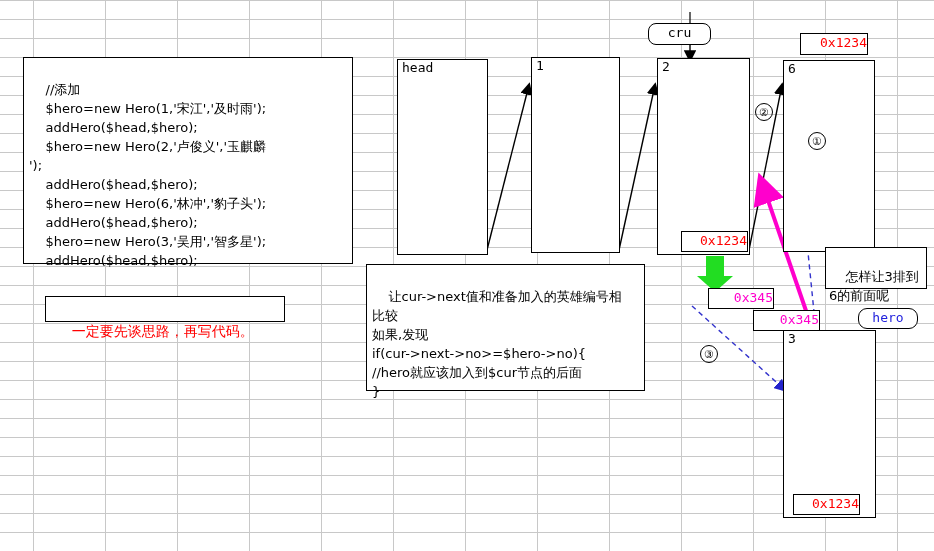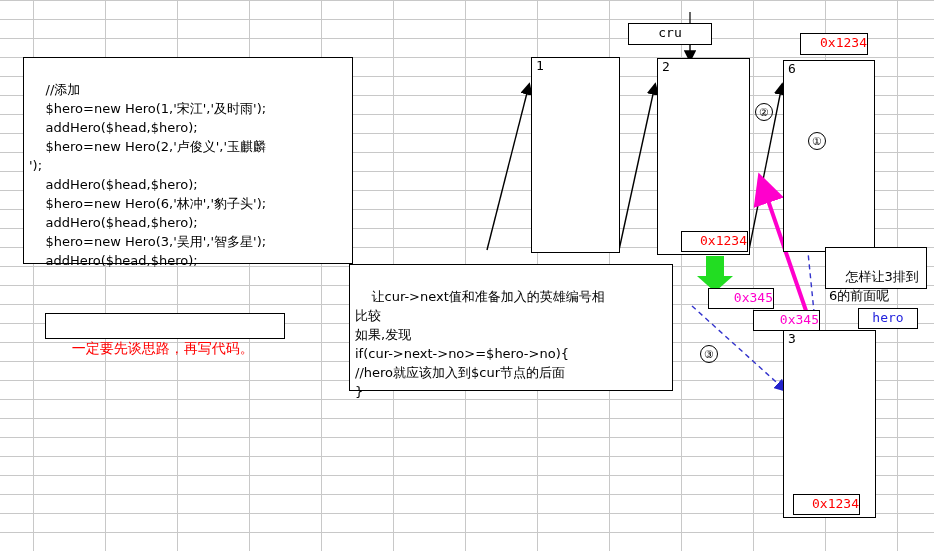--- a/index.html
+++ b/index.html
@@ -24,21 +24,21 @@
   .addr{
     position:absolute;background:#ffffff;border:1px solid #000000;
     color:#ff0000;font-size:13px;line-height:18px;text-align:right;
     box-sizing:border-box;
   }
   .addr-m{color:#ff00cc;margin-left:20px;}
   .tag{
     position:absolute;background:#ffffff;border:1px solid #000000;
     font-size:13px;line-height:18px;text-align:center;box-sizing:border-box;color:#000;
   }
-  .tag-blue{color:#2222dd;}
+  .tag-blue{color:#2222dd;border-radius:9px;}
   .codebox{
     position:absolute;background:#ffffff;border:1px solid #000000;
     box-sizing:border-box;padding:3px 5px;
     font-size:13px;line-height:19px;color:#000000;white-space:pre;
   }
   .redbox{
     position:absolute;background:#ffffff;border:1px solid #000000;
     box-sizing:border-box;color:#ff0000;font-size:14px;line-height:22px;
     padding:1px 8px;white-space:pre;
   }
@@ -96,34 +96,37 @@
     addHero($head,$hero);
     $hero=new Hero(2,'卢俊义','玉麒麟
 ');
     addHero($head,$hero);
     $hero=new Hero(6,'林冲','豹子头');
     addHero($head,$hero);
     $hero=new Hero(3,'吴用','智多星');
     addHero($head,$hero);</span>
   </div>
 
-  <div class="redbox cjk" style="left:45px;top:296px;width:240px;height:26px;margin-top:17px;">
+  <div class="redbox cjk" style="left:45px;top:296px;width:240px;height:26px;">
     <span>一定要先谈思路，再写代码。</span>
   </div>
 
-  <div class="codebox cjk" style="left:349px;top:264px;width:324px;height:127px;">
+  <div class="codebox cjk" style="left:366px;top:264px;width:279px;height:127px;">
     <span>让cur-&gt;next值和准备加入的英雄编号相
 比较
 如果,发现
 if(cur-&gt;next-&gt;no&gt;=$hero-&gt;no){
 //hero就应该加入到$cur节点的后面
 }</span>
   </div>
 
 
+  <div class="node" style="left:397px;top:59px;width:91px;height:196px;">
+    <span class="nlabel">head</span>
+  </div>
 
   <div class="node" style="left:531px;top:57px;width:89px;height:196px;">
     <span class="nlabel">1</span>
   </div>
 
   <div class="node" style="left:657px;top:58px;width:93px;height:197px;">
     <span class="nlabel">2</span>
   </div>
   <div class="addr" style="left:681px;top:231px;width:67px;height:21px;">
     <span>0x1234</span>
@@ -136,21 +139,21 @@
     <span>0x1234</span>
   </div>
 
   <div class="node" style="left:783px;top:330px;width:93px;height:188px;">
     <span class="nlabel">3</span>
   </div>
   <div class="addr" style="left:793px;top:494px;width:67px;height:21px;">
     <span>0x1234</span>
   </div>
 
-  <div class="tag" style="left:628px;top:23px;width:84px;height:22px;">
+  <div class="tag" style="left:648px;top:23px;width:63px;height:22px;border-radius:8px;">
     <span>cru</span>
   </div>
 
   <div class="addr addr-m" style="left:688px;top:288px;width:66px;height:21px;">
     <span>0x345</span>
   </div>
   <div class="addr addr-m" style="left:733px;top:310px;width:67px;height:21px;">
     <span>0x345</span>
   </div>
 

